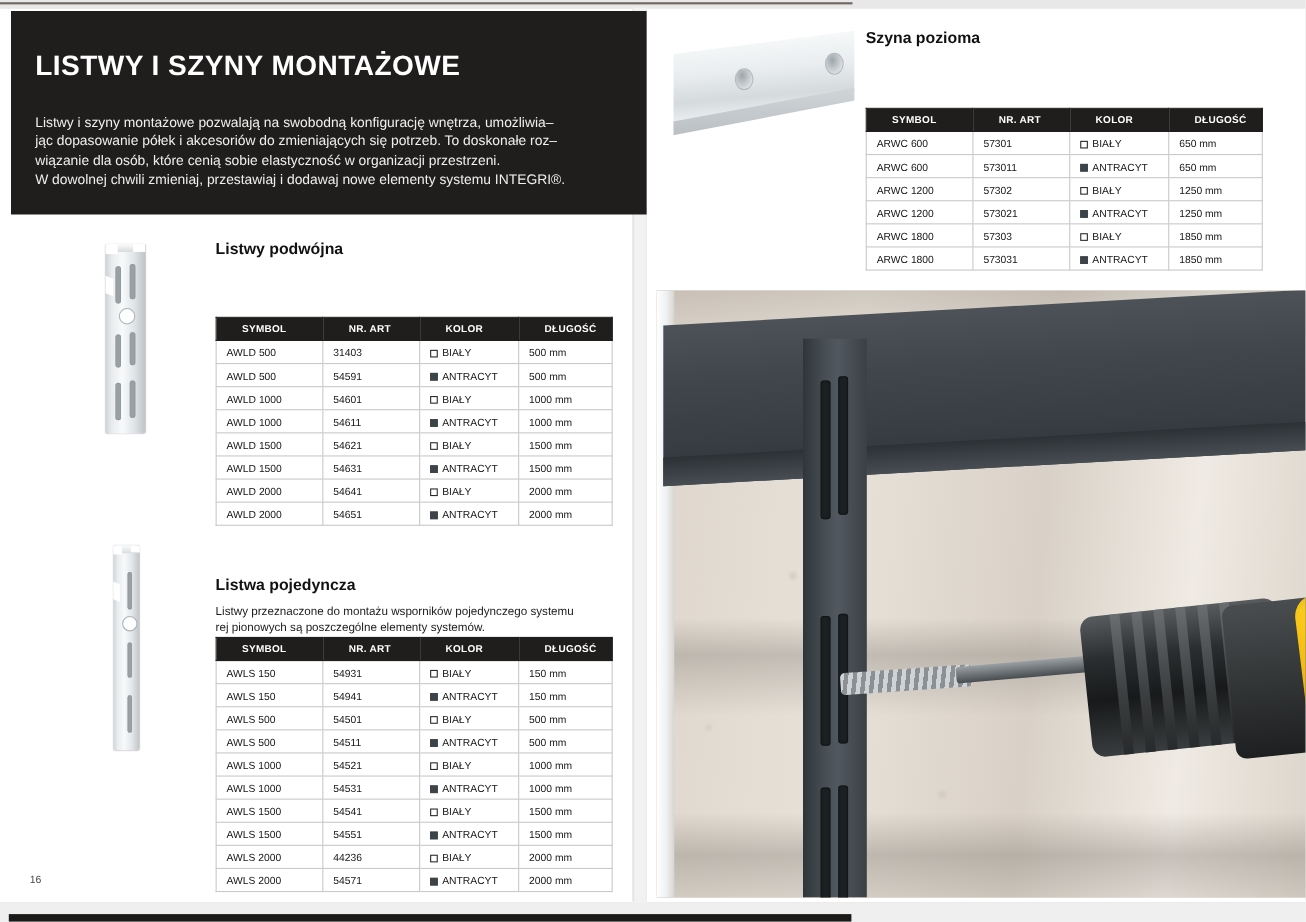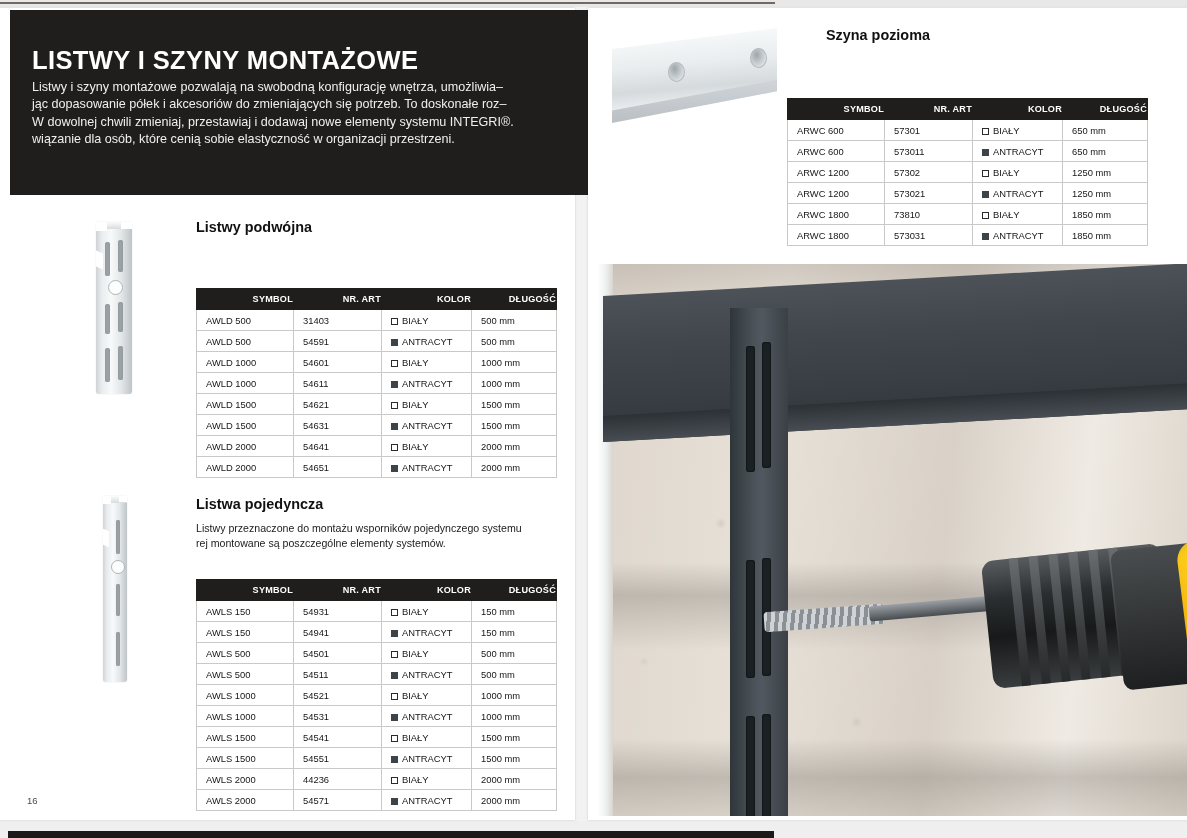--- a/index.html
+++ b/index.html
@@ -29,21 +29,21 @@
   .nextspread{position:absolute;left:8px;top:831px;width:766px;height:7px;background:#1c1a19;}
 
   
   .hero{
     position:absolute;left:10px;top:10px;width:578px;height:185px;
     background:#201e1d;color:#fff;
     box-sizing:border-box;
     padding:36px 30px 0 22px;
   }
   .hero h1{
-    margin:0 0 4px 0;
+    margin:0 0 28px 0;
     font-size:25.5px;
     letter-spacing:.4px;
     font-weight:bold;
   }
   .hero p{
     margin:0;
     font-size:12.6px;
     line-height:17.4px;
     color:#f0efee;
   }
@@ -64,21 +64,21 @@
   table.spec{
     border-collapse:collapse;
     width:360px;
     table-layout:fixed;
     font-size:9.4px;
   }
   table.spec thead th{
     background:#201e1d;color:#fff;
     font-size:9.1px;font-weight:bold;
     letter-spacing:.25px;
-    text-align:right;
+    text-align:left;
     padding:5px 0 5px 23px;
     border:1px solid #201e1d;
   }
   table.spec tbody td{
     border:1px solid #c9c9c9;
     padding:4.5px 0 4.5px 9px;
     color:#151515;
     background:#fff;
     white-space:nowrap;
     overflow:hidden;
@@ -220,22 +220,22 @@
   <div class="edge-bottom"></div>
   <div class="nextspread"></div>
 
   <div class="page-left"></div>
 
   <div class="hero">
     <h1>LISTWY I SZYNY MONTAŻOWE</h1>
     <p>
       <span>Listwy i szyny montażowe pozwalają na swobodną konfigurację wnętrza, umożliwia–</span>
       <span>jąc dopasowanie półek i akcesoriów do zmieniających się potrzeb. To doskonałe roz–</span>
+      <span>wiązanie dla osób, które cenią sobie elastyczność w organizacji przestrzeni.</span>
       <span>W dowolnej chwili zmieniaj, przestawiaj i dodawaj nowe elementy systemu INTEGRI®.</span>
-      <span>wiązanie dla osób, które cenią sobie elastyczność w organizacji przestrzeni.</span>
     </p>
   </div>
 
   <div class="rail-wrap" style="left:96px;top:222px;width:44px;height:172px;">
     <div class="rail" style="width:36px;height:172px;"></div>
     <div class="notch" style="left:0;top:0;width:11px;height:9px;"></div>
     <div class="notch" style="left:25px;top:0;width:11px;height:7px;"></div>
     <div class="notch" style="left:0;top:30px;width:7px;height:16px;transform:skewY(22deg);"></div>
     <div class="slot" style="left:9px;top:20px;width:5px;height:34px;"></div>
     <div class="slot" style="left:22px;top:18px;width:5px;height:32px;"></div>
@@ -323,25 +323,25 @@
     <div class="rail" style="width:24px;height:186px;"></div>
     <div class="notch" style="left:0;top:0;width:8px;height:8px;"></div>
     <div class="notch" style="left:16px;top:0;width:8px;height:6px;"></div>
     <div class="notch" style="left:0;top:34px;width:6px;height:16px;transform:skewY(24deg);"></div>
     <div class="slot" style="left:13px;top:24px;width:4px;height:34px;"></div>
     <div class="slot" style="left:13px;top:88px;width:4px;height:32px;"></div>
     <div class="slot" style="left:13px;top:136px;width:4px;height:34px;"></div>
     <div class="hole" style="left:8px;top:64px;width:12px;height:12px;"></div>
   </div>
 
-  <div class="prod" style="left:196px;top:496px;">
+  <div class="prod" style="left:196px;top:524px;">
     <h2 class="prod-title">Listwa pojedyncza</h2>
     <p class="prod-desc">
       <span>Listwy przeznaczone do montażu wsporników pojedynczego systemu</span>
-      <span>rej montowane są poszczególne elementy systemów.</span>
+      <span>rej pionowych są poszczególne elementy systemów.</span>
     </p>
   </div>
 
   <div style="position:absolute;left:196px;top:579px;">
     <table class="spec">
       <colgroup>
           <col style="width:97px">
           <col style="width:88px">
           <col style="width:90px">
           <col style="width:85px">
@@ -423,21 +423,21 @@
 
   <div class="page-right"></div>
 
   <div class="hrail" style="left:612px;top:28px;width:165px;height:96px;">
     <div class="body"></div>
     <div class="lip"></div>
     <div class="hh" style="left:56px;top:34px;"></div>
     <div class="hh" style="left:138px;top:20px;"></div>
   </div>
 
-  <div class="prod" style="left:826px;top:27px;">
+  <div class="prod" style="left:787px;top:27px;">
     <h2 class="prod-title">Szyna pozioma</h2>
   </div>
 
   <div style="position:absolute;left:787px;top:98px;">
     <table class="spec">
       <colgroup>
           <col style="width:97px">
           <col style="width:88px">
           <col style="width:90px">
           <col style="width:85px">
@@ -470,21 +470,21 @@
             <td>1250 mm</td>
           </tr>
           <tr>
             <td>ARWC 1200</td>
             <td>573021</td>
             <td><span class="sw anthracite"></span><span>ANTRACYT</span></td>
             <td>1250 mm</td>
           </tr>
           <tr>
             <td>ARWC 1800</td>
-            <td>73810</td>
+            <td>57303</td>
             <td><span class="sw white"></span><span>BIAŁY</span></td>
             <td>1850 mm</td>
           </tr>
           <tr>
             <td>ARWC 1800</td>
             <td>573031</td>
             <td><span class="sw anthracite"></span><span>ANTRACYT</span></td>
             <td>1850 mm</td>
           </tr>
         </tbody>

